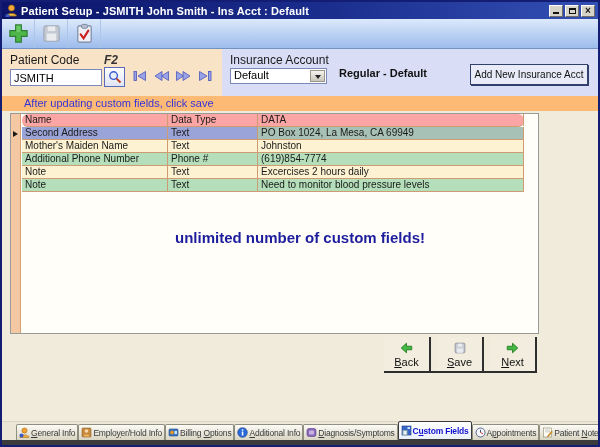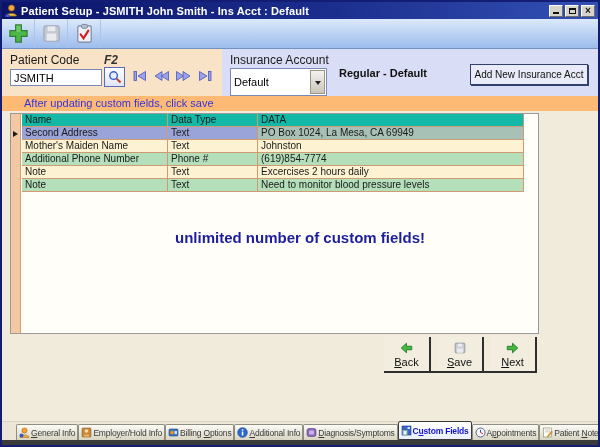--- a/index.html
+++ b/index.html
@@ -29,22 +29,22 @@
   .pat-panel { width:220px; background:#f9e3c6; position:relative; flex:none; }
   .ins-panel { flex:1; background:#d9def6; position:relative; }
   .lbl { font-size:12px; color:#1a1a1a; position:absolute; white-space:nowrap; }
   .f2 { font-style:italic; font-weight:bold; color:#333; }
   .pat-input { position:absolute; left:8px; top:20px; width:92px; height:17px; border:1px solid #7a8ab8;
     font-family:"Liberation Sans",sans-serif; font-size:11px; padding:0 3px; background:#fff; }
   .search-btn { position:absolute; left:102px; top:18px; width:21px; height:20px; background:linear-gradient(#ffffff,#dfe4f4);
     border:1px solid #5a6ab8; display:flex; align-items:center; justify-content:center; cursor:pointer; }
   .navarrows { position:absolute; left:130px; top:21px; display:flex; gap:5px; }
   .navarrows span { cursor:pointer; display:flex; }
-  .combo { position:absolute; left:8px; top:19px; width:97px; height:28px; background:#fff; border:1px solid #7a8ab8;
-    font-size:11px; display:flex; align-items:center; padding-left:3px; cursor:pointer; }
+  .combo { position:absolute; left:8px; top:19px; width:97px; height:16px; background:#fff; border:1px solid #7a8ab8;
+    font-size:11px; display:flex; padding-left:3px; cursor:pointer; }
   .combo-arrow { position:absolute; right:1px; top:1px; bottom:1px; width:15px; background:linear-gradient(#f4f3ee,#c9c5ba);
     border:1px solid #9a968a; display:flex; align-items:center; justify-content:center; }
   .combo-arrow i { width:0; height:0; border:3px solid transparent; border-top:4px solid #222; margin-top:4px; }
   .ins-type-val { position:absolute; left:117px; top:18px; font-size:11px; font-weight:bold; color:#111; }
   .add-ins-btn { position:absolute; right:10px; top:15px; width:118px; height:21px; background:#e9ecf8;
     border:1px solid #32406e; box-shadow:1px 1px 0 #32406e; font-family:"Liberation Sans",sans-serif;
     font-size:10px; color:#111; cursor:pointer; }
 
   
   .notice { height:15px; background:#fdba74; font-size:11px; color:#3434d8; padding-left:22px; line-height:14px; }
@@ -53,21 +53,21 @@
   .content { position:relative; height:310px; background:#f0ebdb; }
   .grid { position:absolute; left:8px; top:2px; width:529px; height:221px; background:#fffef9;
     border:1px solid #9a9a9a; overflow:hidden; }
   .sel-col { position:absolute; left:0; top:0; bottom:0; width:10px; background:#f5c8a4; border-right:1px solid #d8a070; }
   .sel-tri { position:absolute; left:2px; top:17px; width:0; height:0;
     border-top:3px solid transparent; border-bottom:3px solid transparent; border-left:5px solid #1a1a1a; }
   .rows { position:absolute; left:11px; top:0; }
   .grow { display:flex; height:13px; border-bottom:1px solid #cf9b72; font-size:10px; color:#1a1a1a; cursor:default; }
   .grow .c { padding:0 3px; line-height:12px; white-space:nowrap; overflow:hidden; border-right:1px solid #cf9b72; }
   .c.name { width:146px; } .c.dtype { width:90px; } .c.ddata { width:266px; }
-  .ghead { background:#14b8a6; }
+  .ghead { background:#fca5a5;border-radius:6px; }
   .r-sel .name, .r-sel .dtype { background:#9ba4d8; }
   .r-sel .ddata { background:#a8c1b7; }
   .r-cream .c { background:#fdf3d3; }
   .r-green .c { background:#b4dfba; }
 
   .big-msg { position:absolute; left:0; width:596px; top:118px; text-align:center; font-size:15px;
     font-weight:bold; color:#1d1d9d; line-height:17px; }
 
   .footer-btns { position:absolute; left:382px; top:226px; display:flex; border-bottom:2px solid #2e2e2e; }
   .fbtn { width:47px; height:34px; background:#f2eddf; border:none; border-right:2px solid #2e2e2e;

